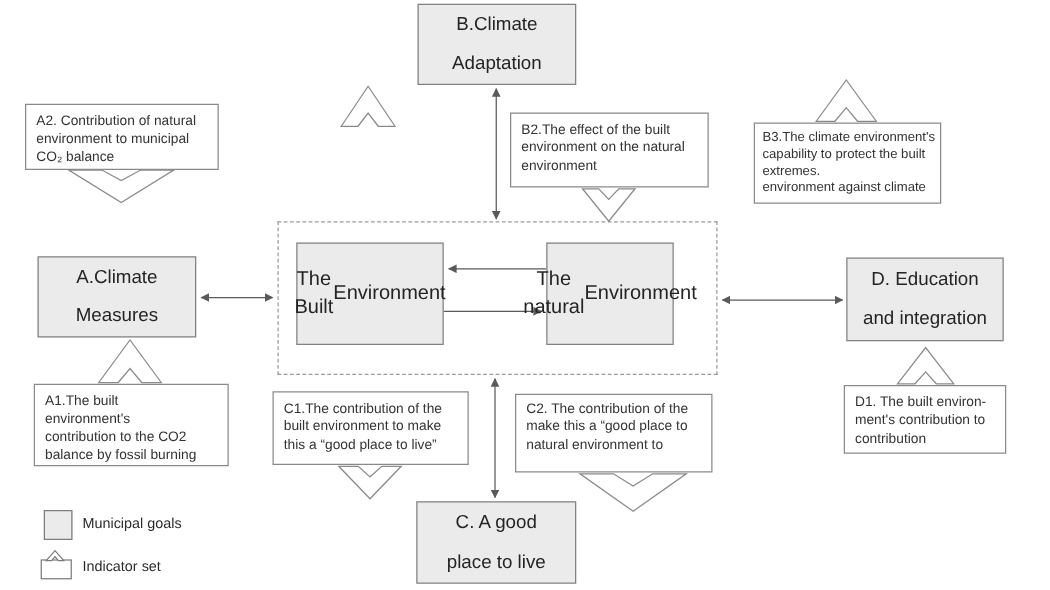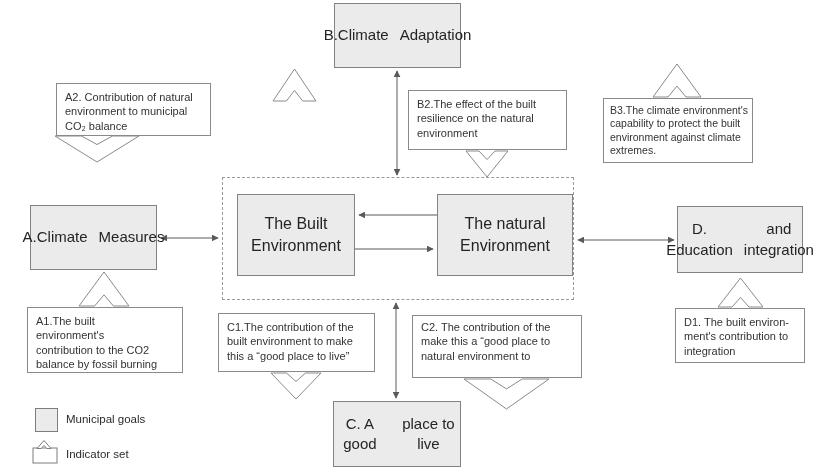--- a/index.html
+++ b/index.html
@@ -3,25 +3,25 @@
 <meta charset="utf-8">
 <style>
   html,body{margin:0;padding:0;background:#ffffff;}
   .stage{
     position:relative;width:840px;height:472px;background:#ffffff;
     font-family:"Liberation Sans","DejaVu Sans",sans-serif;color:#1f1f1f;
     overflow:hidden;
   }
   .box{position:absolute;box-sizing:border-box;border:1px solid #828282;}
   .goal{
-    background:#ebebeb;display:flex;flex-direction:row;align-items:center;
+    background:#ebebeb;display:flex;flex-direction:column;align-items:center;
     justify-content:center;text-align:center;font-size:15px;line-height:1.35;color:#242424;gap:11px;
   }
   .core{
-    background:#ebebeb;display:flex;flex-direction:column;align-items:center;
+    background:#ebebeb;display:flex;flex-direction:row;align-items:center;
     justify-content:center;text-align:center;font-size:16px;line-height:1.4;color:#242424;
   }
   .ind{
     background:#ffffff;border:1px solid #8a8a8a;padding:6px 7px 4px 8px;
     font-size:11px;line-height:1.3;color:#333;
   }
   .ind .ln{white-space:nowrap;}
   .ind.small{font-size:10.5px;line-height:1.28;padding:5px 6px 4px 6px;}
   .dashed{position:absolute;box-sizing:border-box;border:1px dashed #9a9a9a;background:transparent;}
   .blockarrow{position:absolute;overflow:visible;}
@@ -46,21 +46,21 @@
     <line x1="437" y1="215" x2="359" y2="215" stroke="#5a5a5a" stroke-width="1" marker-end="url(#ah)"></line>
     <line x1="355" y1="249" x2="433" y2="249" stroke="#5a5a5a" stroke-width="1" marker-end="url(#ah)"></line>
   </svg>
 
   <div class="dashed" style="left:222px;top:177px;width:352px;height:123px;"></div>
 
   <div class="box core" style="left:237px;top:194px;width:118px;height:82px;">
     <div>The Built</div>
     <div>Environment</div>
   </div>
-  <div class="box core" style="left:437px;top:194px;width:136px;height:82px;">
+  <div class="box core" style="left:437px;top:194px;width:102px;height:82px;">
     <div>The natural</div>
     <div>Environment</div>
   </div>
 
   <div class="box goal" style="left:334px;top:3px;width:127px;height:65px;">
     <div>B.Climate</div>
     <div>Adaptation</div>
   </div>
   <div class="box goal" style="left:30px;top:205px;width:127px;height:65px;">
     <div>A.Climate</div>
@@ -68,56 +68,56 @@
   </div>
   <div class="box goal" style="left:677px;top:206px;width:126px;height:67px;">
     <div>D. Education</div>
     <div>and integration</div>
   </div>
   <div class="box goal" style="left:333px;top:401px;width:128px;height:66px;">
     <div>C. A good</div>
     <div>place to live</div>
   </div>
 
-  <div class="ind" style="position:absolute;left:20px;top:83px;width:155px;height:53px;box-sizing:border-box;margin-left:36px;">
+  <div class="ind" style="position:absolute;left:20px;top:83px;width:155px;height:53px;box-sizing:border-box;">
     <div class="ln">A2. Contribution of natural</div>
     <div class="ln">environment to municipal</div>
     <div class="ln">CO₂ balance</div>
   </div>
   <div class="ind" style="position:absolute;left:408px;top:90px;width:159px;height:60px;box-sizing:border-box;">
     <div class="ln">B2.The effect of the built</div>
-    <div class="ln">resilience on the natural</div>
+    <div class="ln">environment on the natural</div>
     <div class="ln">environment</div>
   </div>
   <div class="ind small" style="position:absolute;left:603px;top:98px;width:150px;height:65px;box-sizing:border-box;">
     <div class="ln">B3.The climate environment's</div>
     <div class="ln">capability to protect the built</div>
+    <div class="ln">extremes.</div>
     <div class="ln">environment against climate</div>
-    <div class="ln">extremes.</div>
   </div>
   <div class="ind" style="position:absolute;left:27px;top:307px;width:156px;height:66px;box-sizing:border-box;">
     <div class="ln">A1.The built</div>
     <div class="ln">environment's</div>
     <div class="ln">contribution to the CO2</div>
     <div class="ln">balance by fossil burning</div>
   </div>
   <div class="ind" style="position:absolute;left:218px;top:313px;width:157px;height:59px;box-sizing:border-box;">
     <div class="ln">C1.The contribution of the</div>
     <div class="ln">built environment to make</div>
     <div class="ln">this a “good place to live”</div>
   </div>
-  <div class="ind" style="position:absolute;left:412px;top:315px;width:170px;height:63px;box-sizing:border-box;padding-top:4px;">
+  <div class="ind" style="position:absolute;left:412px;top:315px;width:158px;height:63px;box-sizing:border-box;padding-top:4px;">
     <div class="ln">C2. The contribution of the</div>
     <div class="ln">make this a “good place to</div>
     <div class="ln">natural environment to</div>
   </div>
   <div class="ind" style="position:absolute;left:675px;top:308px;width:130px;height:55px;box-sizing:border-box;">
     <div class="ln">D1. The built environ-</div>
     <div class="ln">ment's contribution to</div>
-    <div class="ln">integration</div>
+    <div class="ln">contribution</div>
   </div>
 
   <svg class="blockarrow" style="left:54px;top:135px;" width="86" height="28">
     <polygon points="1,1 27.5,1 43,9.5 58.5,1 85,1 43,27" fill="#ffffff" stroke="#8a8a8a" stroke-width="1"></polygon>
   </svg>
   <svg class="blockarrow" style="left:272px;top:68px;" width="45" height="34">
     <polygon points="1,33 14.4,33 22.5,22.4 30.6,33 44,33 22.5,1" fill="#ffffff" stroke="#8a8a8a" stroke-width="1"></polygon>
   </svg>
   <svg class="blockarrow" style="left:465px;top:150px;" width="44" height="28">
     <polygon points="1,1 14,1 22,9.5 30,1 43,1 22,27" fill="#ffffff" stroke="#8a8a8a" stroke-width="1"></polygon>

